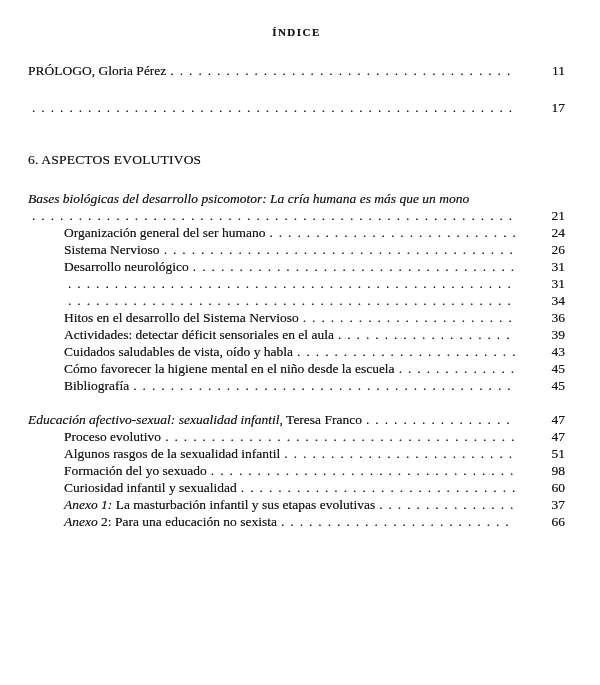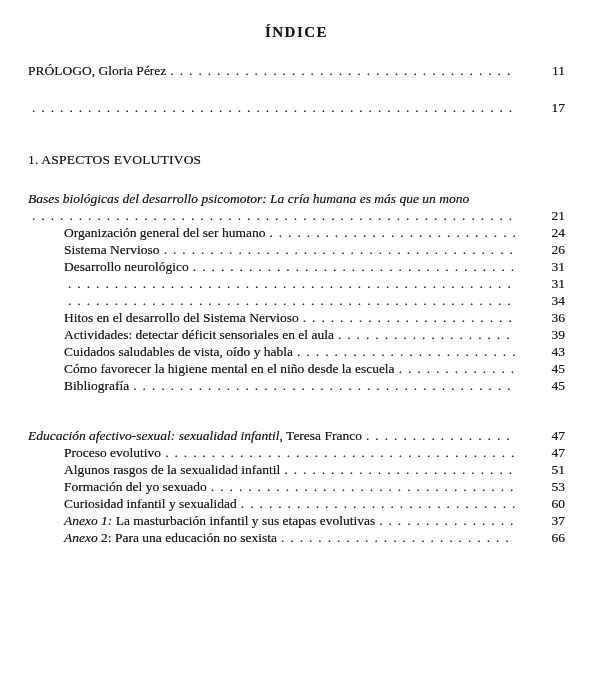--- a/index.html
+++ b/index.html
@@ -12,21 +12,21 @@
     overflow: hidden;
     background: #ffffff;
     color: #151515;
     font-family: "Liberation Serif", "DejaVu Serif", serif;
     font-size: 13.5px;
     line-height: 17px;
     text-shadow: 0 0 0.4px rgba(10,10,10,0.55);
   }
   .doc-title {
     margin: 0;
-    font-size: 15px;
+    font-size: 11px;
     line-height: 20px;
     font-weight: bold;
     letter-spacing: 1.5px;
     text-align: center;
   }
   .pag-row {
     margin-top: 111px;
     text-align: right;
   }
   .row {
@@ -44,21 +44,21 @@
   }
   .pg {
     width: 50px;
     flex: 0 0 50px;
     text-align: right;
     white-space: nowrap;
   }
   .mt-20 { margin-top: 20px; }
   .mt-35 { margin-top: 35px; }
   .mt-22 { margin-top: 22px; }
-  .mt-17 { margin-top: 33px; }
+  .mt-17 { margin-top: 17px; }
   .section-heading { letter-spacing: 0.2px; }
   .indent { padding-left: 36px; }
   i { font-style: italic; }
 </style>
 </head>
 <body>
 
 <div class="page">
 
   <h1 class="doc-title">ÍNDICE</h1>
@@ -67,21 +67,21 @@
   <div class="row mt-20">
     <span class="t">PRÓLOGO, Gloria Pérez</span>
     <span class="leader">. . . . . . . . . . . . . . . . . . . . . . . . . . . . . . . . . . . . . . . . . . . . . . . . . . . . . . . . . . . . . . . . . . . . . . . . . . . . . . . . . . . . . . . . . . . . . . . . . . . . . . . . . . . . . . . . . . . . . . . . </span>
     <span class="pg">11</span>
   </div>
   <div class="row mt-20">
     <span class="leader">. . . . . . . . . . . . . . . . . . . . . . . . . . . . . . . . . . . . . . . . . . . . . . . . . . . . . . . . . . . . . . . . . . . . . . . . . . . . . . . . . . . . . . . . . . . . . . . . . . . . . . . . . . . . . . . . . . . . . . . . </span>
     <span class="pg">17</span>
   </div>
 
-  <div class="section-heading mt-35">1. ASPECTOS EVOLUTIVOS</div>
+  <div class="section-heading mt-35">6. ASPECTOS EVOLUTIVOS</div>
 
   <div class="mt-22">
     <i>Bases biológicas del desarrollo psicomotor: La cría humana es más que un mono</i>
   </div>
   <div class="row">
     <span class="leader">. . . . . . . . . . . . . . . . . . . . . . . . . . . . . . . . . . . . . . . . . . . . . . . . . . . . . . . . . . . . . . . . . . . . . . . . . . . . . . . . . . . . . . . . . . . . . . . . . . . . . . . . . . . . . . . . . . . . . . . . </span>
     <span class="pg">21</span>
   </div>
 
   <div class="row indent">
@@ -145,21 +145,21 @@
     <span class="pg">47</span>
   </div>
   <div class="row indent">
     <span class="t">Algunos rasgos de la sexualidad infantil</span>
     <span class="leader">. . . . . . . . . . . . . . . . . . . . . . . . . . . . . . . . . . . . . . . . . . . . . . . . . . . . . . . . . . . . . . . . . . . . . . . . . . . . . . . . . . . . . . . . . . . . . . . . . . . . . . . . . . . . . . . . . . . . . . . . </span>
     <span class="pg">51</span>
   </div>
   <div class="row indent">
     <span class="t">Formación del yo sexuado</span>
     <span class="leader">. . . . . . . . . . . . . . . . . . . . . . . . . . . . . . . . . . . . . . . . . . . . . . . . . . . . . . . . . . . . . . . . . . . . . . . . . . . . . . . . . . . . . . . . . . . . . . . . . . . . . . . . . . . . . . . . . . . . . . . . </span>
-    <span class="pg">53</span>
+    <span class="pg">98</span>
   </div>
   <div class="row indent">
     <span class="t">Curiosidad infantil y sexualidad</span>
     <span class="leader">. . . . . . . . . . . . . . . . . . . . . . . . . . . . . . . . . . . . . . . . . . . . . . . . . . . . . . . . . . . . . . . . . . . . . . . . . . . . . . . . . . . . . . . . . . . . . . . . . . . . . . . . . . . . . . . . . . . . . . . . </span>
     <span class="pg">60</span>
   </div>
   <div class="row indent">
     <span class="t"><i>Anexo 1:</i> <span>La masturbación infantil y sus etapas evolutivas</span></span>
     <span class="leader">. . . . . . . . . . . . . . . . . . . . . . . . . . . . . . . . . . . . . . . . . . . . . . . . . . . . . . . . . . . . . . . . . . . . . . . . . . . . . . . . . . . . . . . . . . . . . . . . . . . . . . . . . . . . . . . . . . . . . . . . </span>
     <span class="pg">37</span>

